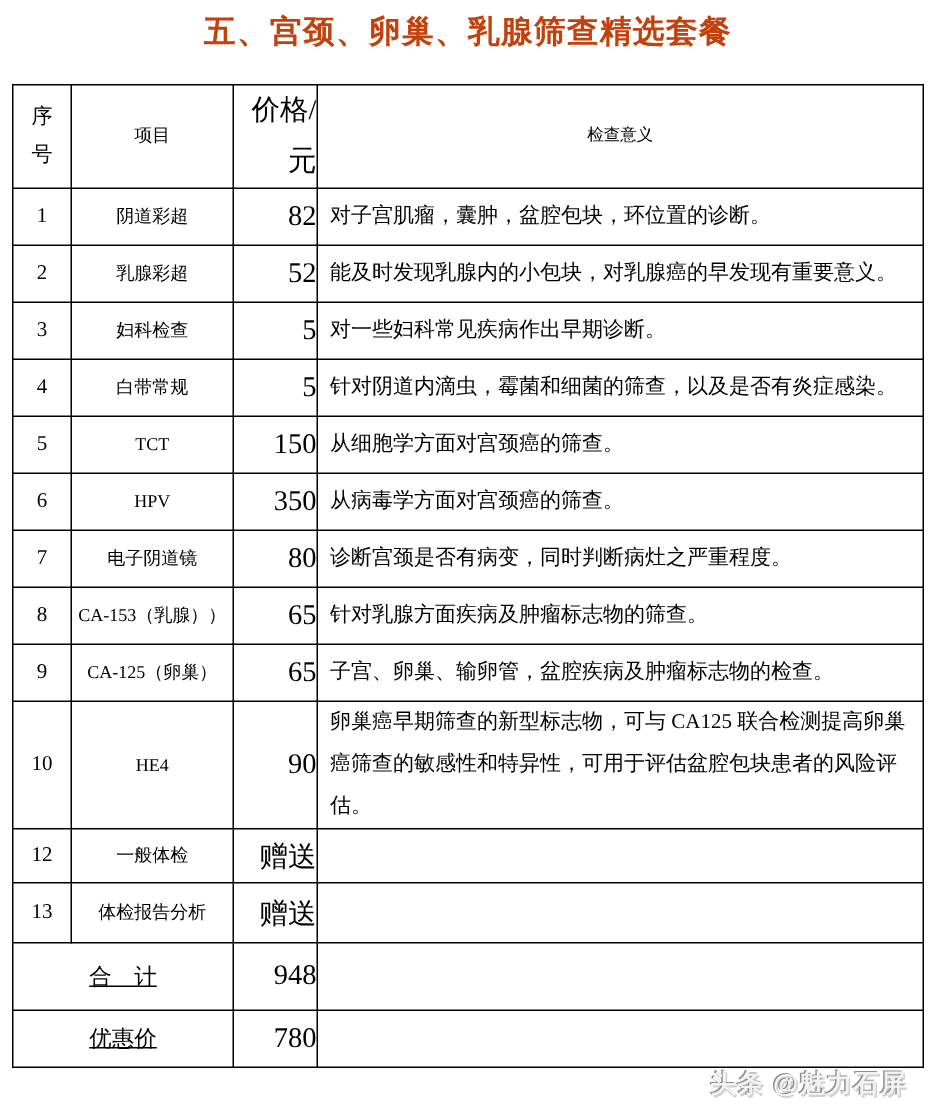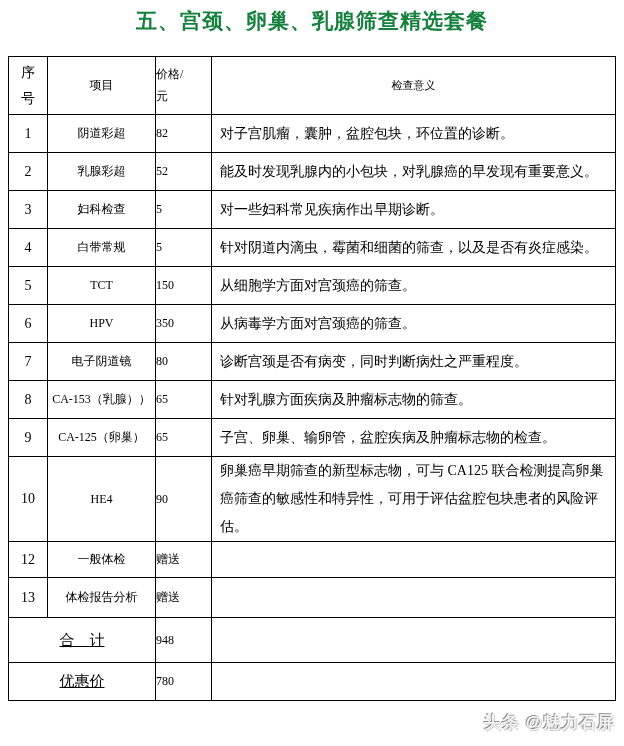--- a/index.html
+++ b/index.html
@@ -12,21 +12,21 @@
     color: #000;
     position: relative;
     overflow: hidden;
   }
   .title {
     margin: 7px 0 0 0;
     text-align: center;
     font-size: 21px;
     font-weight: bold;
     letter-spacing: 1px;
-    color: #15803d;
+    color: #c2410c;
   }
   table.screening-table {
     border-collapse: collapse;
     table-layout: fixed;
     width: 607px;
     margin: 21px 0 0 8px;
     background: #fff;
   }
   th, td {
     border: 1px solid #000;
@@ -44,31 +44,31 @@
   }
   tbody tr { height: 38px; }
   tbody tr:nth-child(10) { height: 68px; }
   tbody tr:nth-child(11) { height: 36px; }
   tbody tr:nth-child(12) { height: 40px; }
   tbody tr:nth-child(13) { height: 56px; font-weight: bold; }
   tfoot tr:nth-child(1) { height: 45px; }
   tfoot tr:nth-child(2) { height: 38px; }
   .col-no    { text-align: center; font-size: 14px; }
   .col-item  { text-align: center; font-size: 12px; }
-  .col-price { text-align: left; font-size: 12px; }
+  .col-price { text-align: right; font-size: 19px; }
   .col-label { text-align: center; font-size: 15px; text-decoration: underline; }
   .col-meaning {
     text-align: left;
     font-size: 14px;
     padding: 0 8px;
     line-height: 2;
   }
   .watermark {
     position: absolute;
-    right: 9px;
+    right: 19px;
     bottom: 12px;
     font-family: "Liberation Sans", "DejaVu Sans", sans-serif;
     font-size: 17px;
     font-weight: bold;
     letter-spacing: 1px;
     color: #f2f2f2;
     text-shadow: -1px -1px 0 #8f8f8f, 1px 1px 0 #cfcfcf;
     pointer-events: none;
   }
 </style>

